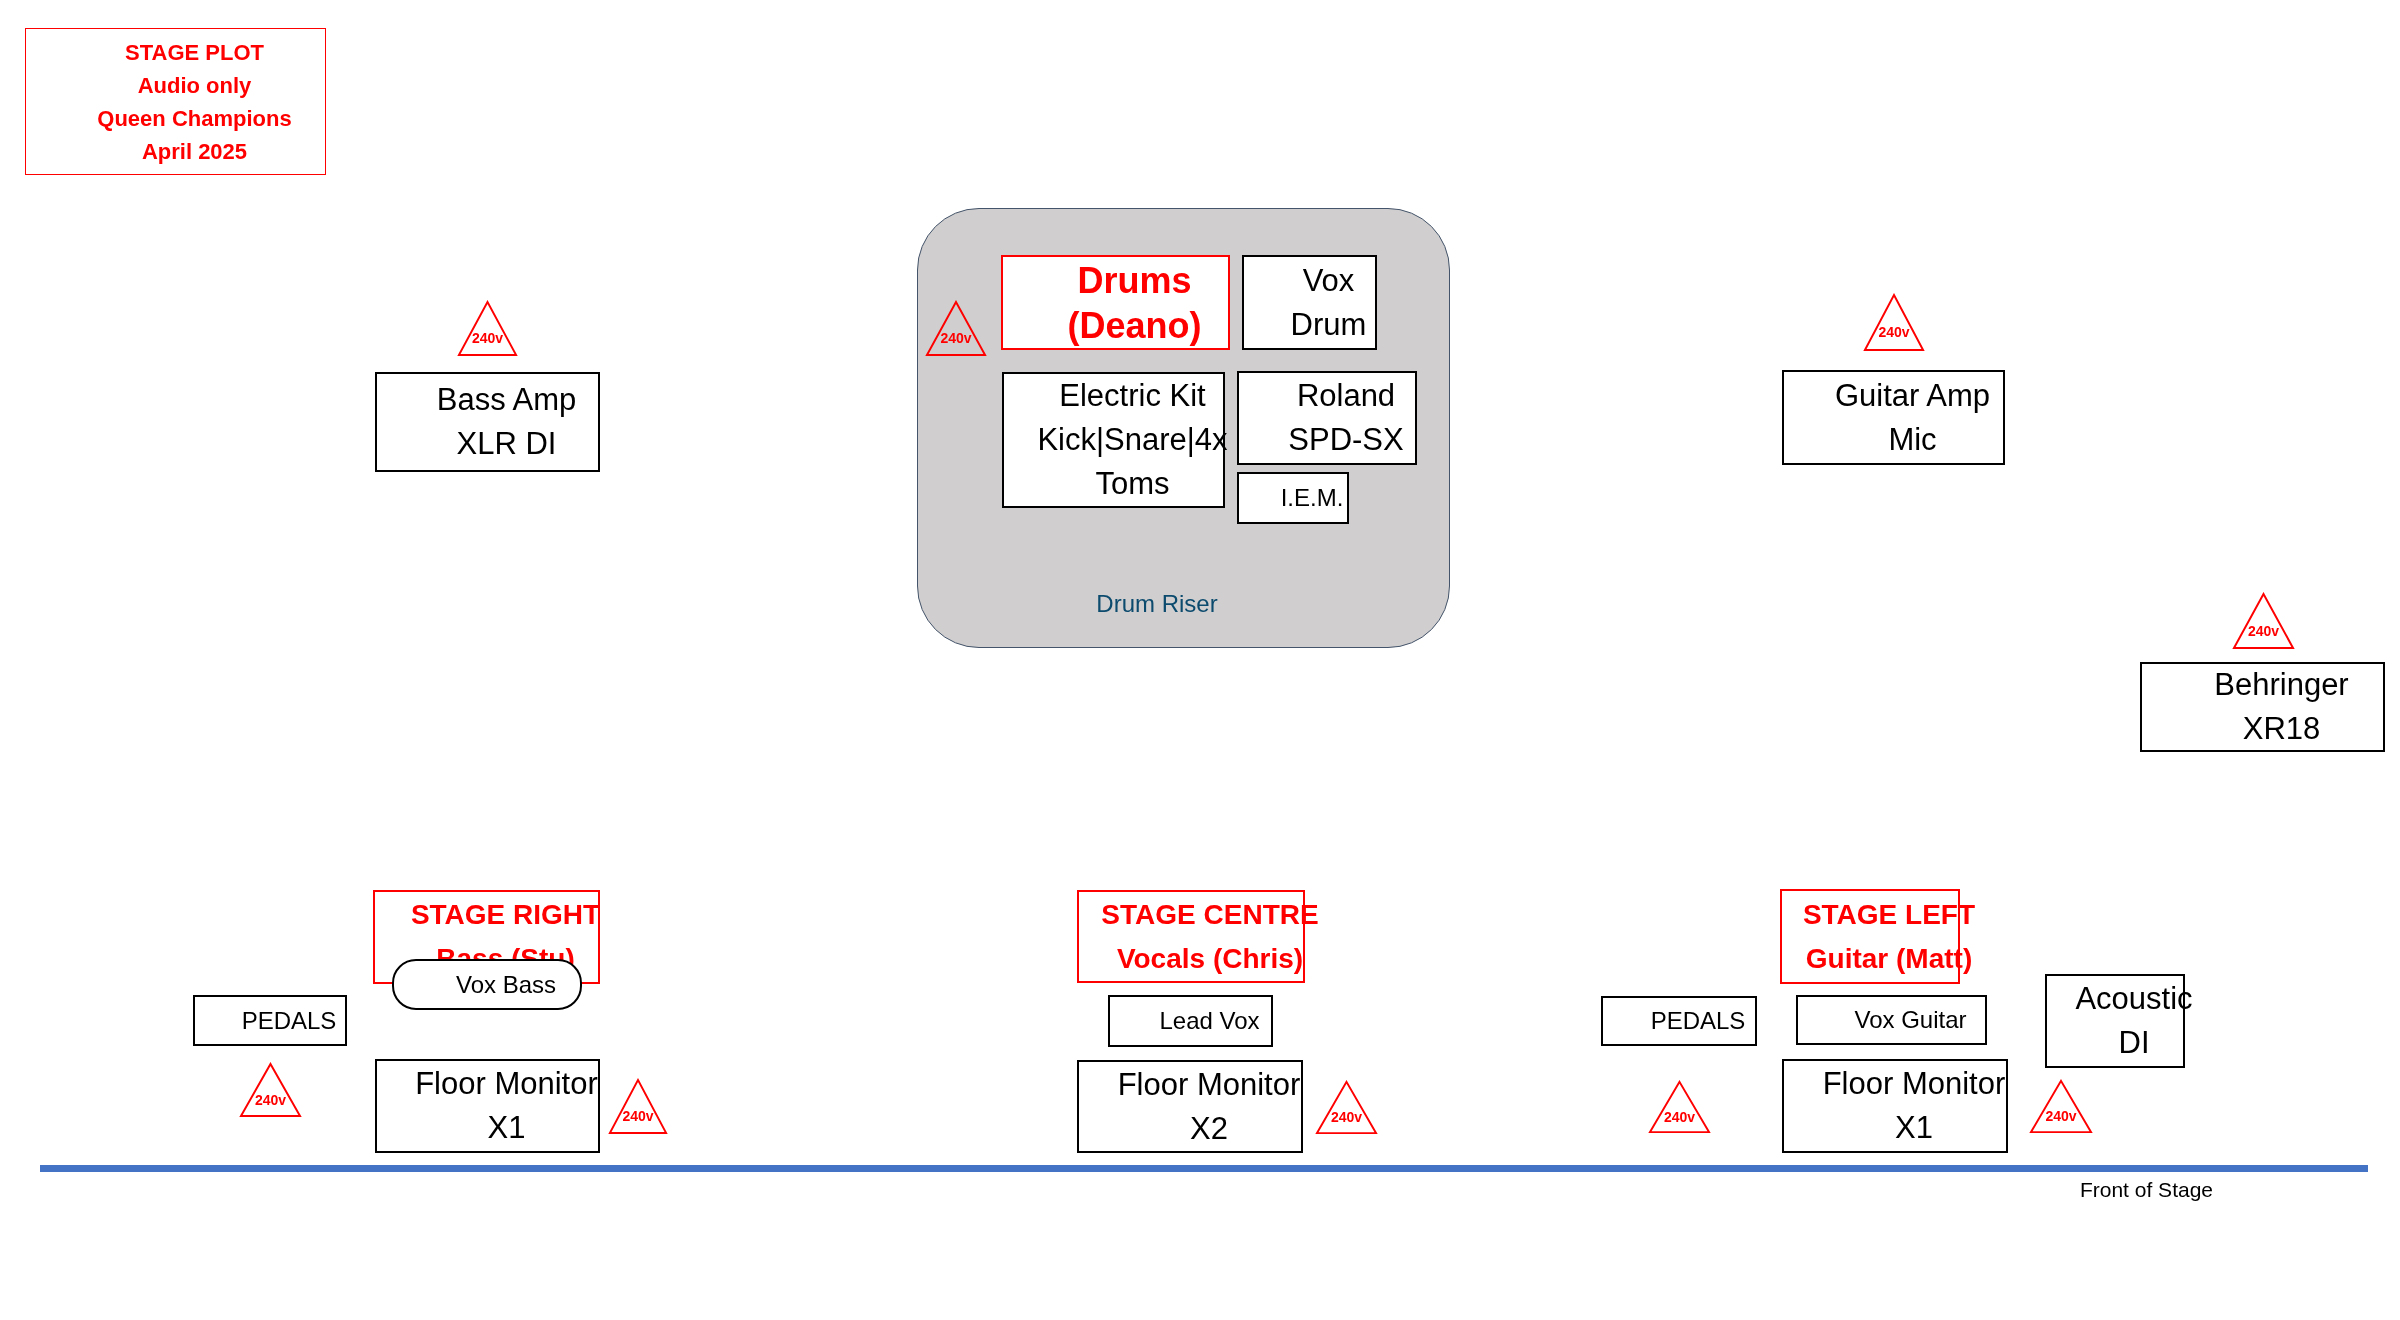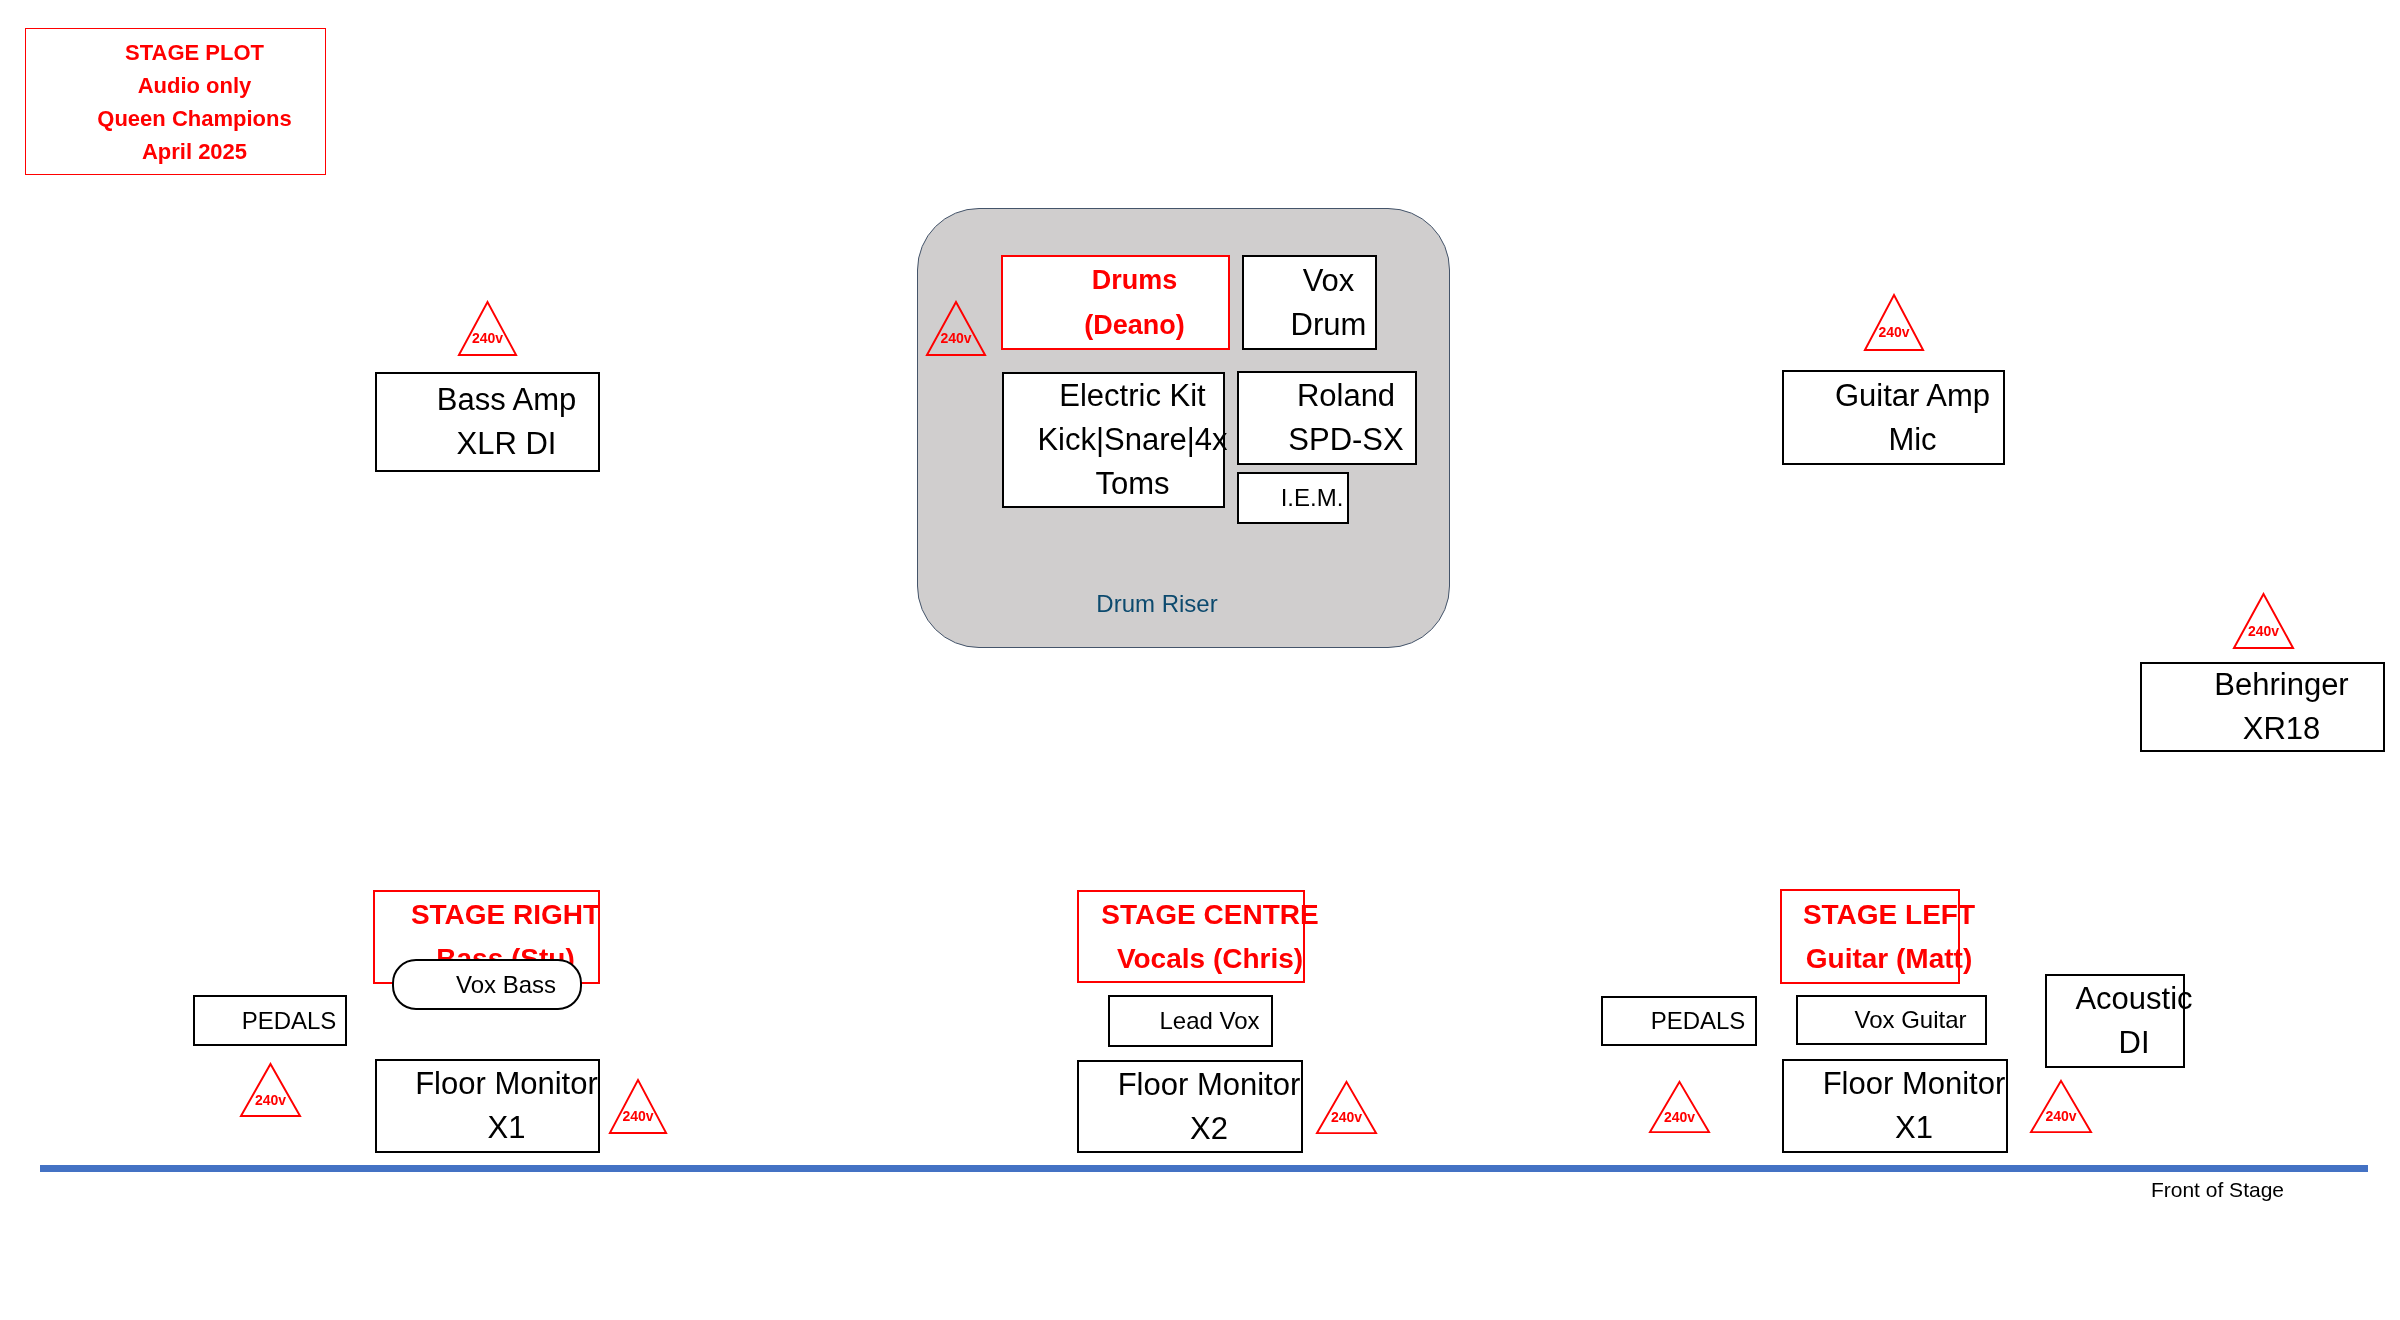--- a/index.html
+++ b/index.html
@@ -9,21 +9,21 @@
   }
   .box{
     position:absolute;background:#ffffff;border:2px solid #000000;
     box-sizing:border-box;display:flex;flex-direction:column;
     align-items:center;justify-content:center;text-align:center;
     color:#000000;font-size:31px;line-height:44px;white-space:nowrap;padding-left:38px;
   }
   .single{font-size:24px;}
   .redbox{border-color:#FF0000;color:#FF0000;font-weight:700;}
   .hdr{font-size:28px;}
-  .drumsbox{font-size:27px;line-height:45px;}
+  .drumsbox{font-size:36px;line-height:45px;}
   .titlebox{
     border:1.5px solid #FF0000;font-size:22px;line-height:33px;
     font-weight:700;color:#FF0000;
   }
   .riser{
     position:absolute;background:#D0CECE;border:1.5px solid #44546A;
     border-radius:62px;box-sizing:border-box;
   }
   .riser-label{position:absolute;text-align:center;font-size:24px;color:#0c4a6e;}
   .tri{position:absolute;}
@@ -181,15 +181,15 @@
     <span class="tri-label">240v</span>
   </div>
   <div class="tri" style="left:2029px;top:1079px;width:64px;height:55px;">
     <svg viewBox="0 0 64 58" preserveAspectRatio="none">
         <polygon points="32,2 62,56 2,56"></polygon>
       </svg>
     <span class="tri-label">240v</span>
   </div>
 
   <div class="blue-line" style="left:40px;top:1165px;width:2328px;height:7px;"></div>
-  <div class="fos" style="left:1984px;top:1178px;width:300px;">Front of Stage</div>
+  <div class="fos" style="left:1913px;top:1178px;width:300px;">Front of Stage</div>
 
 </div>
 
 </body></html>

